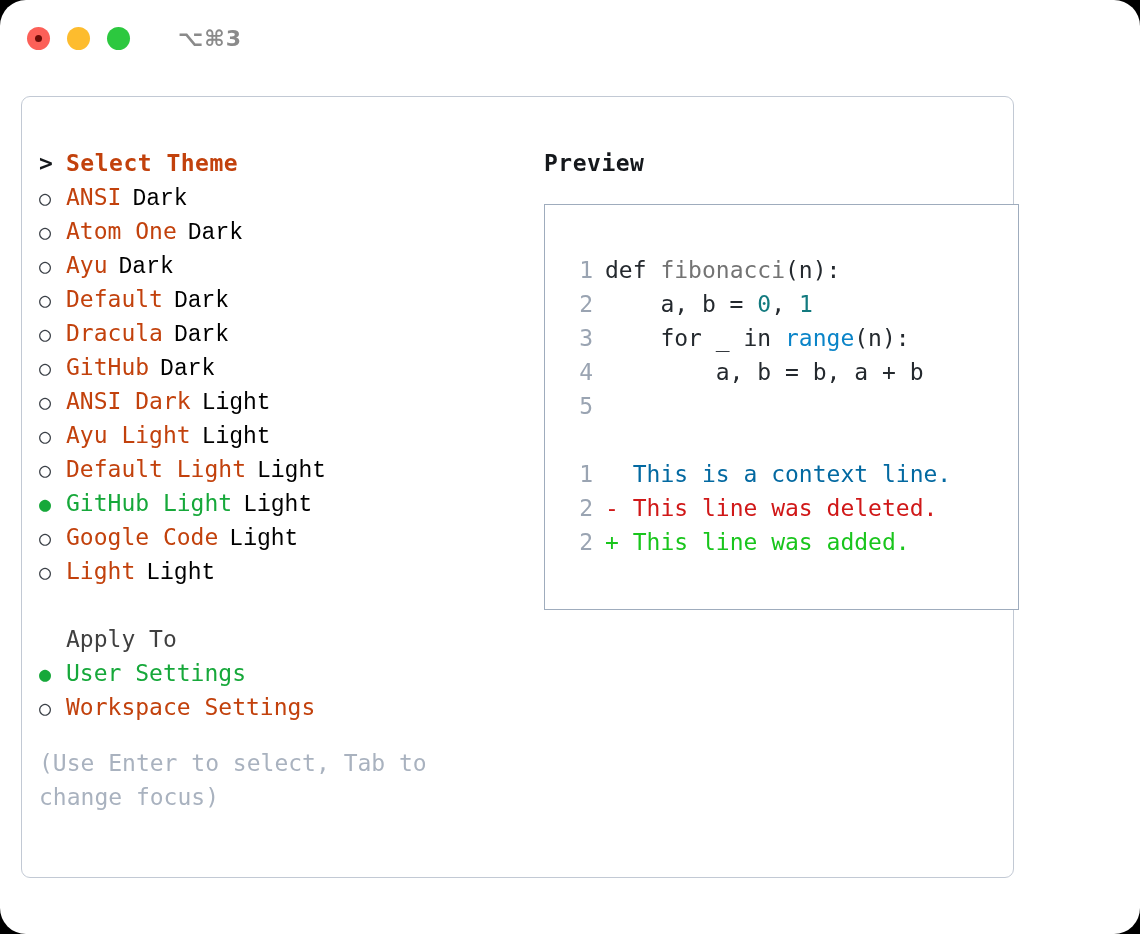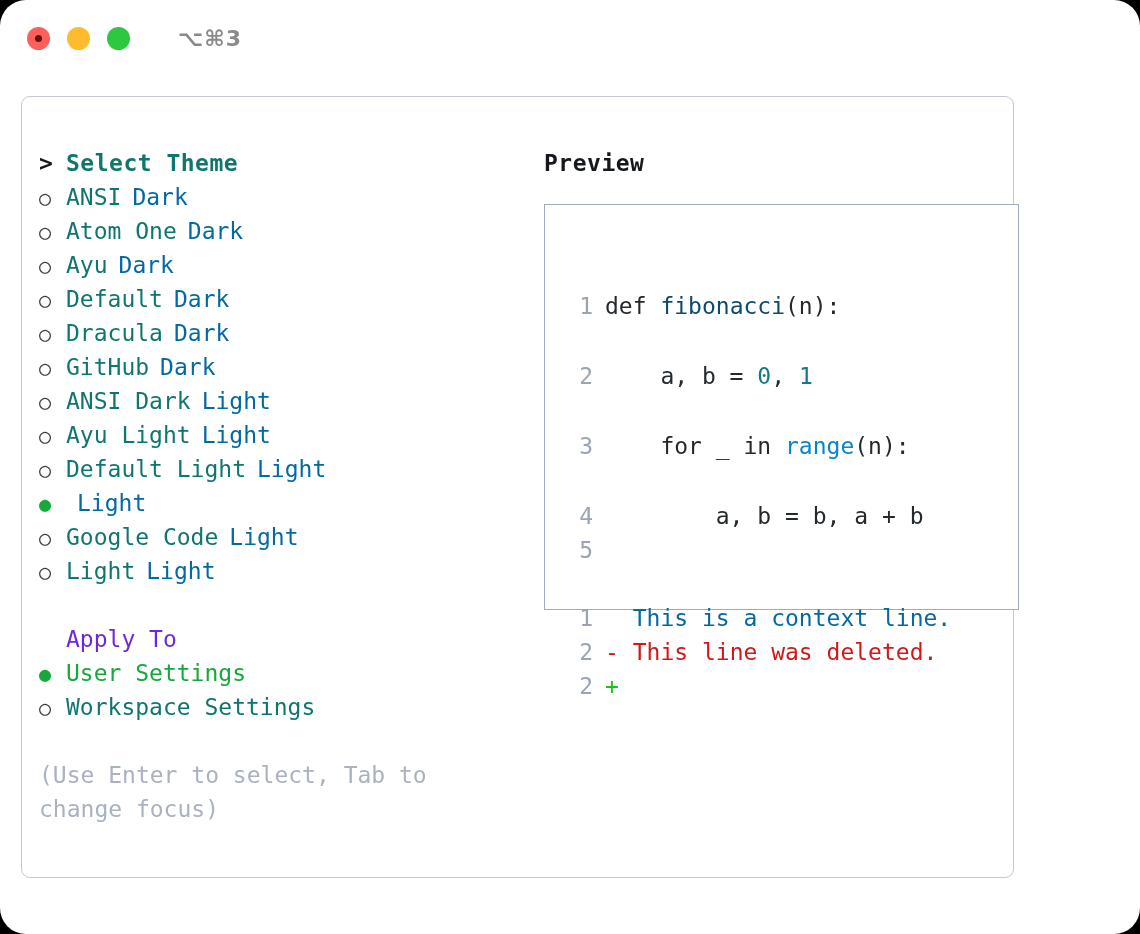--- a/index.html
+++ b/index.html
@@ -103,43 +103,44 @@
   }
   .marker {
     width: 27px;
     flex: 0 0 27px;
     color: #3a3f46;
     font-size: 20px;
   }
   .marker.filled { color: #16a83a; font-size: 20px; }
   .marker.caret  { color: #15181c; font-weight: 700; font-size: 23px; }
   .row-title {
-    color: #0f766e;
+    color: #c2410c;
   }
   .row.header .row-title {
     font-weight: 700;
     letter-spacing: 0.5px;
   }
   .row.selected .row-title {
     color: #16a83a;
   }
   .variant {
-    color: #0369a1;
+    color: #000000;
     margin-left: 11px;
+    font-family: Liberation Mono, monospace;
   }
   .section-label {
     height: 34px;
     font-size: 23px;
     line-height: 34px;
-    color: #6d28d9;
+    color: #404040;
     padding-left: 27px;
   }
   .spacer-row { height: 34px; }
   .hint {
-    margin-top: 34px;
+    margin-top: 22px;
     font-size: 23px;
     line-height: 34px;
     color: #a9b2bf;
     width: 400px;
   }
 
   
   .right-col {
     position: absolute;
     left: 479px;
@@ -170,22 +171,22 @@
     line-height: 34px;
     white-space: pre;
   }
   .lineno {
     width: 26px;
     flex: 0 0 26px;
     text-align: right;
     color: #9aa4b2;
     margin-right: 12px;
   }
-  .code-text { color: #24292e; margin-top: 36px; }
-  .tok-fn    { color: #0c4a6e; }
+  .code-text { color: #24292e; }
+  .tok-fn    { color: #737373; }
   .tok-num   { color: #137a7f; }
   .tok-call  { color: #0a84c8; }
   .blank-line { height: 34px; }
   .diff-ctx  { color: #0369a1; }
   .diff-del  { color: #d01818; }
   .diff-add  { color: #19c51c; }
 </style>
 </head>
 <body>
 
@@ -251,20 +252,21 @@
               <span class="row-title">Ayu Light</span>
               <span class="variant">Light</span>
             </div>
             <div class="row">
               <span class="marker">○</span>
               <span class="row-title">Default Light</span>
               <span class="variant">Light</span>
             </div>
             <div class="row selected">
               <span class="marker filled">●</span>
+              <span class="row-title">GitHub Light</span>
               <span class="variant">Light</span>
             </div>
             <div class="row">
               <span class="marker">○</span>
               <span class="row-title">Google Code</span>
               <span class="variant">Light</span>
             </div>
             <div class="row">
               <span class="marker">○</span>
               <span class="row-title">Light</span>
@@ -297,20 +299,20 @@
               <div class="code-line"><span class="lineno">1</span><span class="code-text">def </span><span class="tok-fn">fibonacci</span><span class="code-text">(n):</span></div>
               <div class="code-line"><span class="lineno">2</span><span class="code-text">    a, b = </span><span class="tok-num">0</span><span class="code-text">, </span><span class="tok-num">1</span></div>
               <div class="code-line"><span class="lineno">3</span><span class="code-text">    for _ in </span><span class="tok-call">range</span><span class="code-text">(n):</span></div>
               <div class="code-line"><span class="lineno">4</span><span class="code-text">        a, b = b, a + b</span></div>
               <div class="code-line"><span class="lineno">5</span></div>
             </div>
           <div class="blank-line"></div>
           <div id="diff-block">
               <div class="code-line"><span class="lineno">1</span><span class="diff-ctx"> </span><span class="diff-ctx"> This is a context line.</span></div>
               <div class="code-line"><span class="lineno">2</span><span class="diff-del">-</span><span class="diff-del"> This line was deleted.</span></div>
-              <div class="code-line"><span class="lineno">2</span><span class="diff-add">+</span></div>
+              <div class="code-line"><span class="lineno">2</span><span class="diff-add">+</span><span class="diff-add"> This line was added.</span></div>
             </div>
         </div>
       </div>
 
     </div>
   </div>
 </div>
 
 </body></html>

